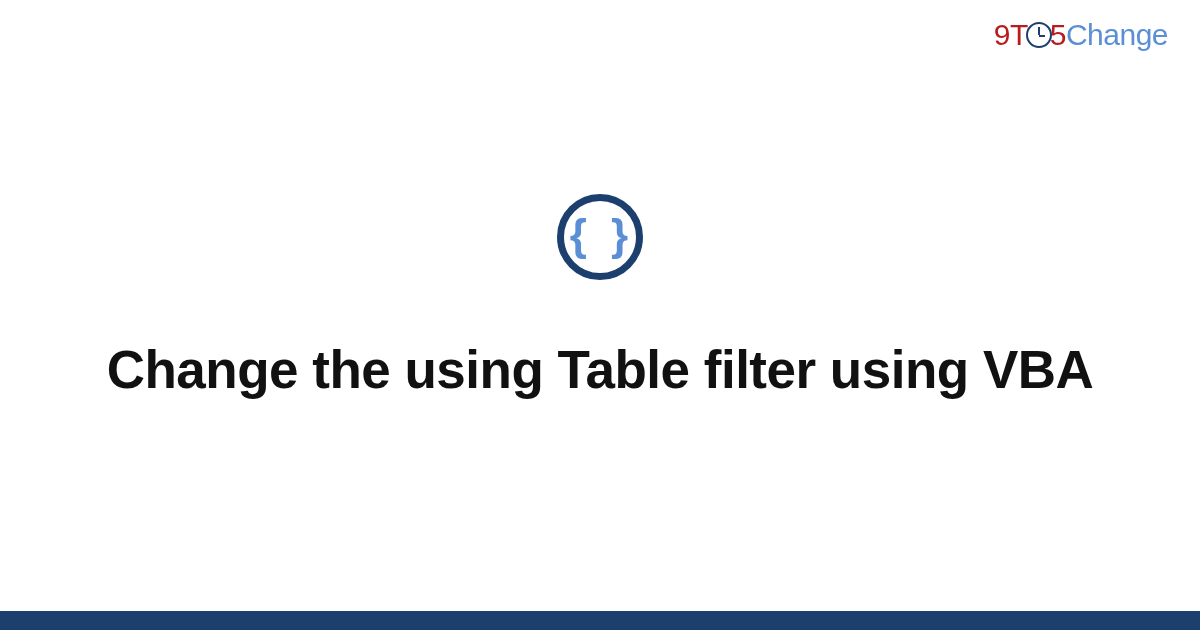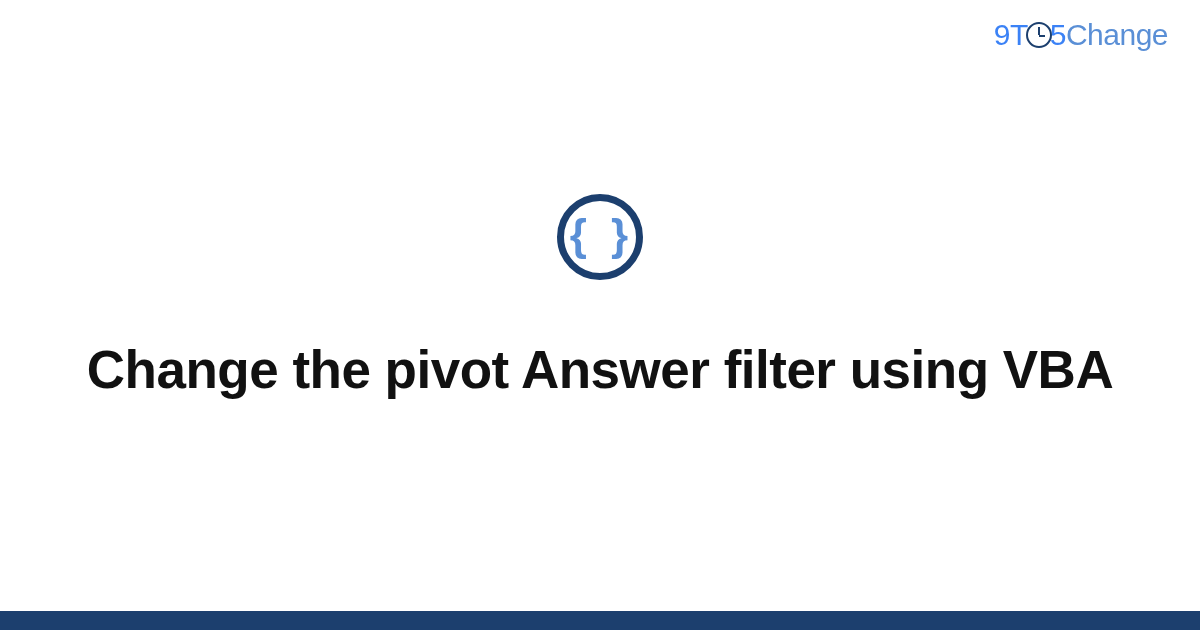--- a/index.html
+++ b/index.html
@@ -17,21 +17,21 @@
     }
     .top-brand {
       position: absolute;
       top: 18px;
       right: 32px;
       font-size: 30px;
       font-weight: 400;
       letter-spacing: -0.5px;
     }
     .brand-dark {
-      color: #3b82f6;
+      color: #b91c1c;
       font-weight: 500;
       margin-top: 48px;
     }
     .brand-clock {
       display: inline-flex;
       align-items: center;
       justify-content: center;
       width: 26px;
       height: 26px;
       border: 2.5px solid #1c3f6e;
@@ -111,16 +111,16 @@
 <body>
 
 <div class="top-brand">
   <span class="brand-dark">9T</span><span class="brand-clock"></span><span class="brand-dark">5</span><span class="brand-light">Change</span>
 </div>
 
 <div class="center-content">
   <div class="circle-icon">
     <span class="braces">{ }</span>
   </div>
-  <h1 class="title">Change the pivot Answer filter using VBA</h1>
+  <h1 class="title">Change the using Table filter using VBA</h1>
 </div>
 
 <div class="bottom-bar"></div>
 
 </body></html>

